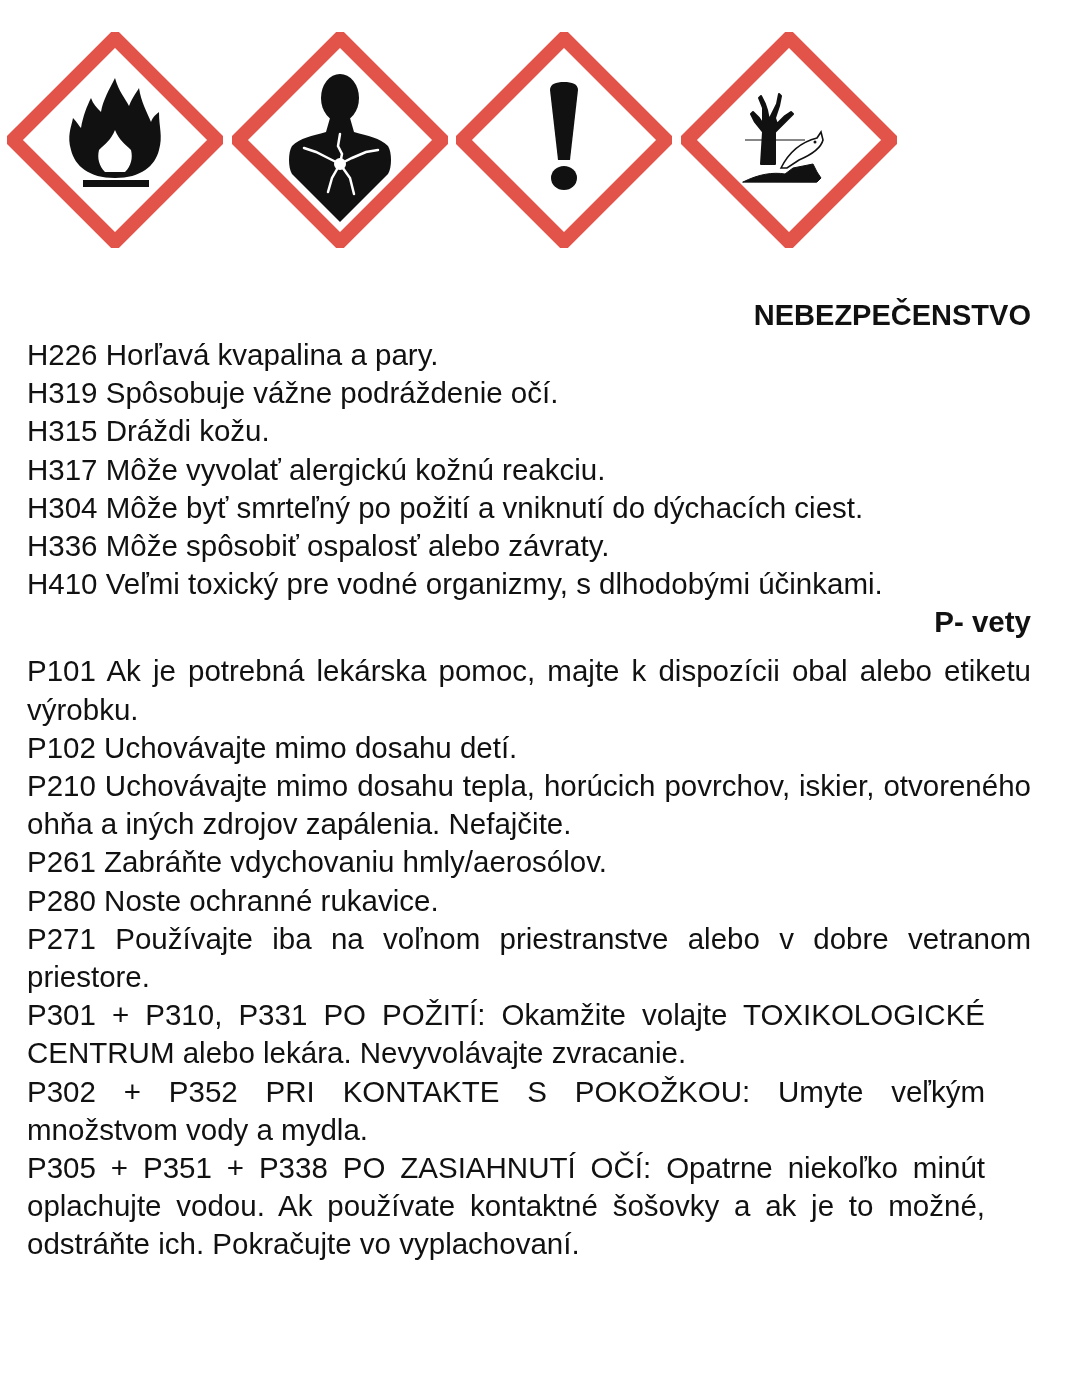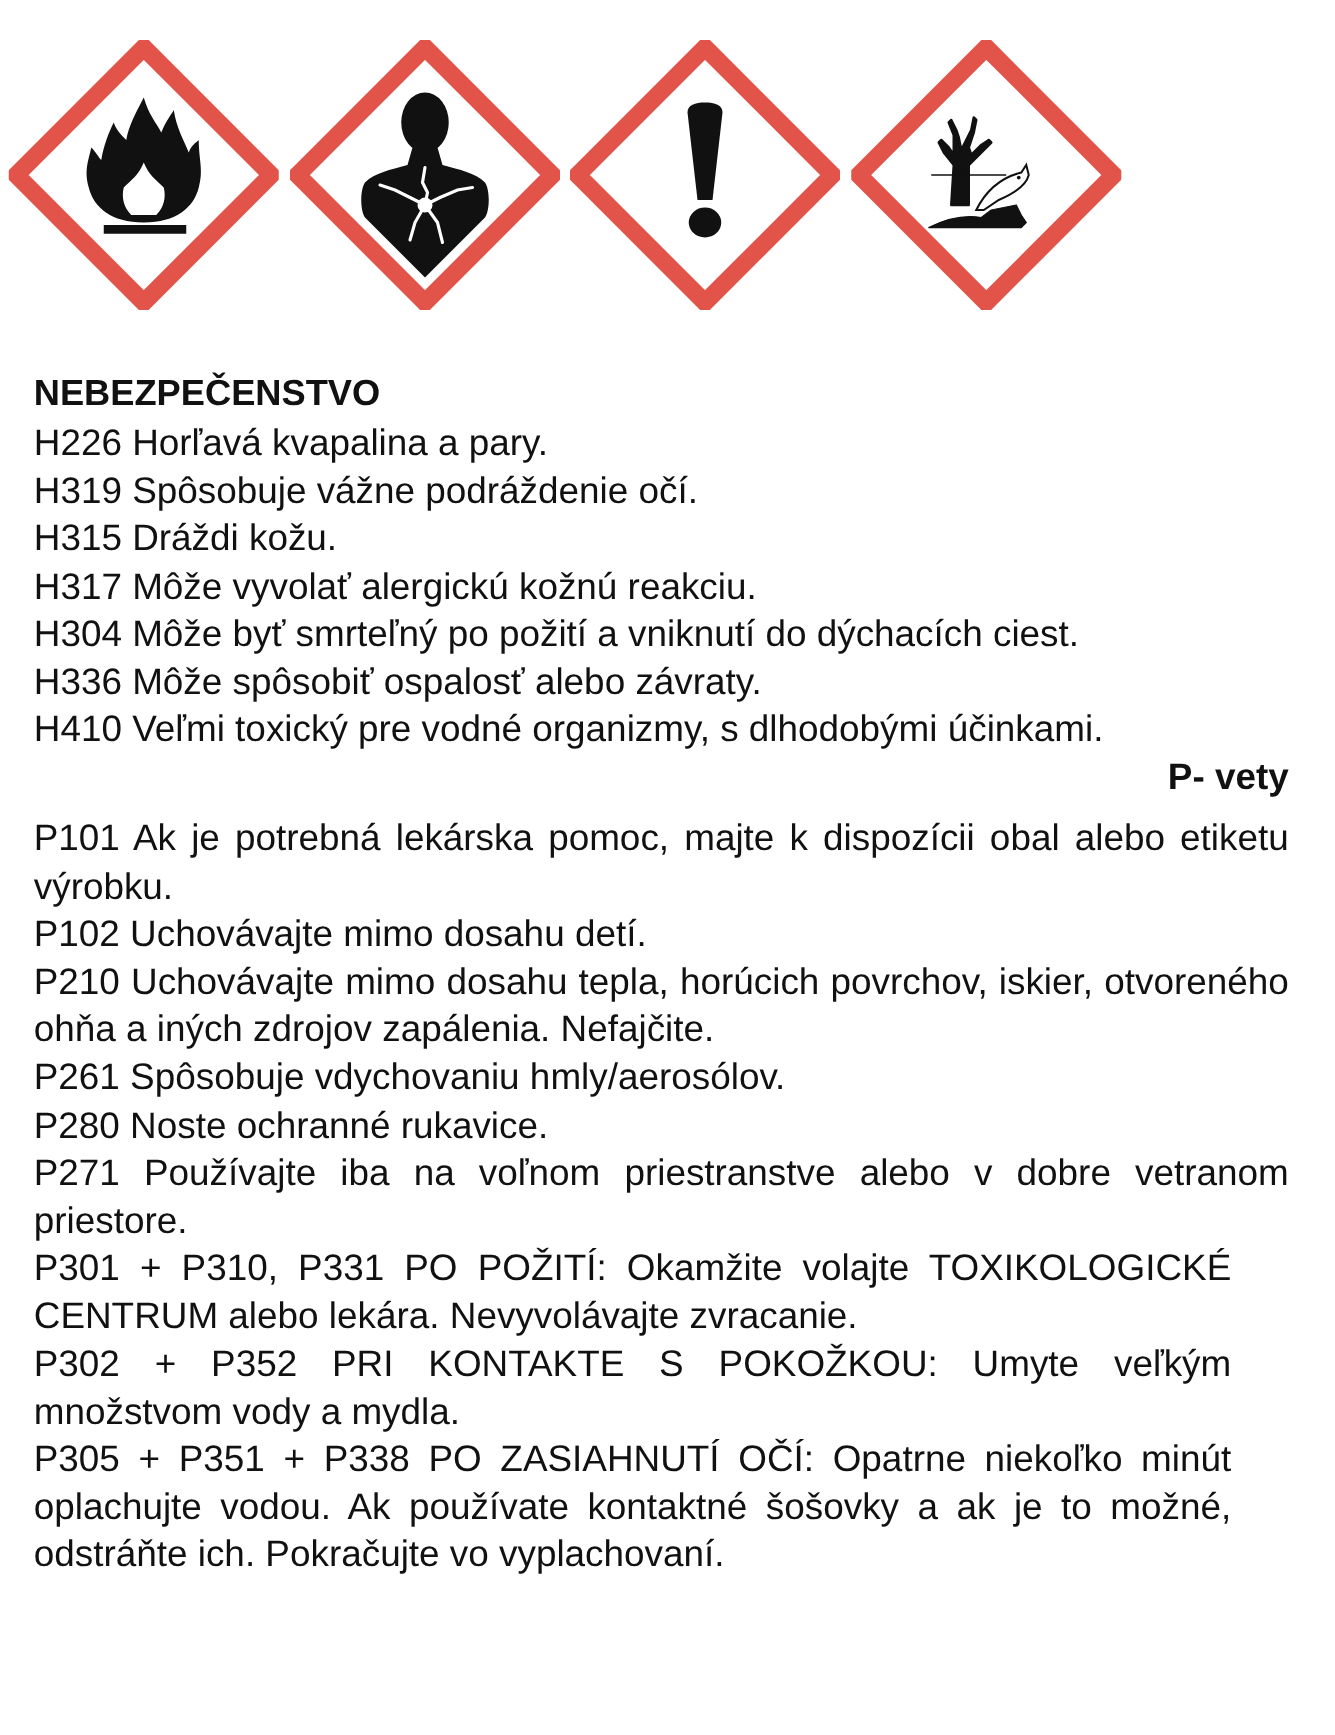--- a/index.html
+++ b/index.html
@@ -39,20 +39,21 @@
       top: 294px;
       width: 1004px;
       font-size: 29.5px;
       line-height: 38.2px;
     }
     .signal-word {
       font-weight: bold;
       font-size: 29px;
       margin: 0;
       line-height: 42px;
+      text-align: right;
     }
     .h-line, .p-line {
       margin: 0;
       white-space: nowrap;
     }
     .section-heading {
       font-weight: bold;
       margin: 0 0 11px 0;
       line-height: 38px;
       text-align: right;
@@ -130,20 +131,20 @@
     <p class="h-line">H336 Môže spôsobiť ospalosť alebo závraty.</p>
     <p class="h-line">H410 Veľmi toxický pre vodné organizmy, s dlhodobými účinkami.</p>
   </div>
 
   <p class="section-heading">P- vety</p>
 
   <div>
     <p class="p-block">P101 Ak je potrebná lekárska pomoc, majte k dispozícii obal alebo etiketu výrobku.</p>
     <p class="p-block">P102 Uchovávajte mimo dosahu detí.</p>
     <p class="p-block">P210 Uchovávajte mimo dosahu tepla, horúcich povrchov, iskier, otvoreného ohňa a iných zdrojov zapálenia. Nefajčite.</p>
-    <p class="p-block">P261 Spôsobuje vdychovaniu hmly/aerosólov.</p>
+    <p class="p-block">P261 Zabráňte vdychovaniu hmly/aerosólov.</p>
     <p class="p-block">P280 Noste ochranné rukavice.</p>
     <p class="p-block">P271 Používajte iba na voľnom priestranstve alebo v dobre vetranom priestore.</p>
     <p class="p-block narrow">P301 + P310, P331 PO POŽITÍ: Okamžite volajte TOXIKOLOGICKÉ CENTRUM alebo lekára. Nevyvolávajte zvracanie.</p>
     <p class="p-block narrow">P302 + P352 PRI KONTAKTE S POKOŽKOU: Umyte veľkým množstvom vody a mydla.</p>
     <p class="p-block narrow">P305 + P351 + P338 PO ZASIAHNUTÍ OČÍ: Opatrne niekoľko minút oplachujte vodou. Ak používate kontaktné šošovky a ak je to možné, odstráňte ich. Pokračujte vo vyplachovaní.</p>
   </div>
 </div>
 
 </body></html>

